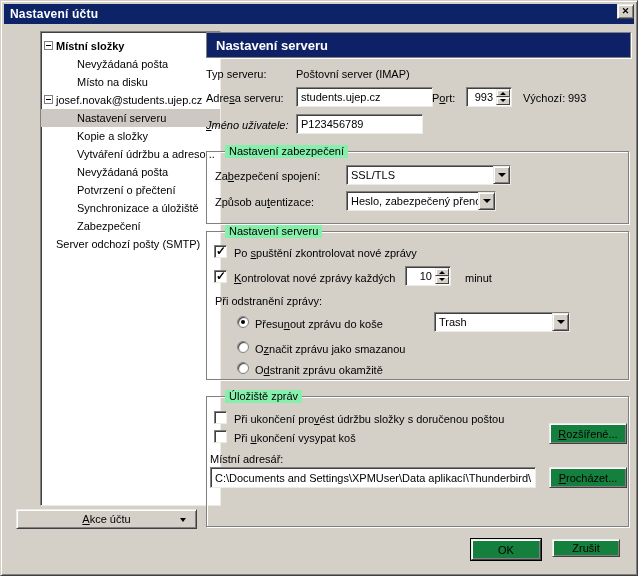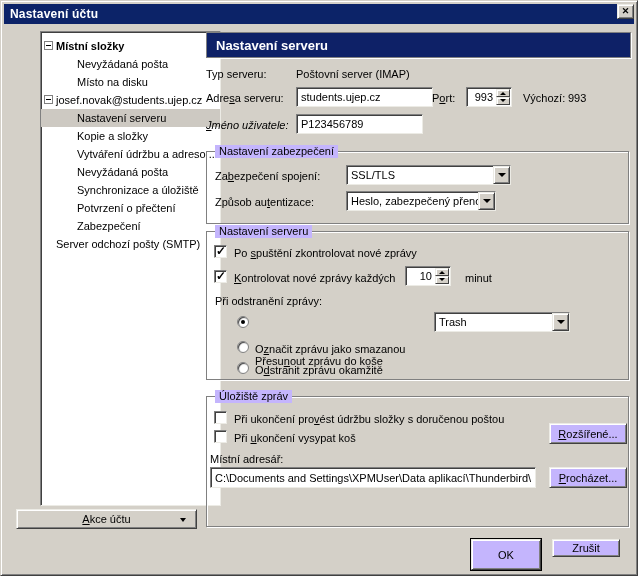--- a/index.html
+++ b/index.html
@@ -79,21 +79,21 @@
     border: 1px solid; border-color: #808080 #ecebe5 #ecebe5 #808080;
     box-shadow: inset 1px 1px 0 #404040;
     font-family: "Liberation Sans", sans-serif; font-size: 11px; padding: 0 4px; color: #000;
   }
 
   .group {
     position: absolute; border: 1px solid #808080;
     box-shadow: 1px 1px 0 #ffffff, inset 1px 1px 0 #ffffff;
   }
   .group-title {
-    position: absolute; top: -7px; left: 8px; background: #c4b5fd; padding: 0 4px;
+    position: absolute; top: -7px; left: 18px; background: #86efac; padding: 0 4px;
     line-height: 13px; white-space: nowrap;
   }
 
   .combo { position: absolute; height: 20px; display: flex; }
   .combo-text { flex: 1; padding: 3px 4px 0 4px; overflow: hidden; white-space: nowrap; }
   .combo-btn {
     width: 17px; background: #d4d0c8; border: 1px solid; border-color: #ecebe5 #404040 #404040 #ecebe5;
     box-shadow: inset 1px 1px 0 #fff, inset -1px -1px 0 #808080;
     display: flex; align-items: center; justify-content: center;
   }
@@ -126,21 +126,21 @@
   .radio {
     position: absolute; width: 12px; height: 12px; border-radius: 50%;
     background: #fff; border: 1px solid #808080; box-shadow: inset 1px 1px 1px #404040;
   }
   .radio.selected::after {
     content: ""; position: absolute; left: 3px; top: 3px; width: 4px; height: 4px;
     border-radius: 50%; background: #000;
   }
 
   .btn {
-    position: absolute; background: #c4b5fd; border: 1px solid; border-color: #ecebe5 #404040 #404040 #ecebe5;
+    position: absolute; background: #15803d; border: 1px solid; border-color: #ecebe5 #404040 #404040 #ecebe5;
     box-shadow: inset 1px 1px 0 #ffffff, inset -1px -1px 0 #808080;
     font-family: "Liberation Sans", sans-serif; font-size: 11px;
     display: flex; align-items: center; justify-content: center; cursor: default; white-space: nowrap;
   }
   .btn.default { box-shadow: 0 0 0 1px #000, inset 1px 1px 0 #ffffff, inset -1px -1px 0 #808080; }
 
   u { text-decoration: underline; }
 </style>
 </head>
 <body>
@@ -156,22 +156,22 @@
 
   <div class="tree sunken">
       <div class="tree-row bold"><span class="expander"></span><span class="tree-label">Místní složky</span></div>
       <div class="tree-row child"><span class="tree-label">Nevyžádaná pošta</span></div>
       <div class="tree-row child"><span class="tree-label">Místo na disku</span></div>
       <div class="tree-row"><span class="expander"></span><span class="tree-label">josef.novak@students.ujep.cz</span></div>
       <div class="tree-row child sel"><span class="tree-label">Nastavení serveru</span></div>
       <div class="tree-row child"><span class="tree-label">Kopie a složky</span></div>
       <div class="tree-row child"><span class="tree-label">Vytváření údržbu a adreso...</span></div>
       <div class="tree-row child"><span class="tree-label">Nevyžádaná pošta</span></div>
+      <div class="tree-row child"><span class="tree-label">Potvrzení o přečtení</span></div>
       <div class="tree-row child"><span class="tree-label">Synchronizace a úložiště</span></div>
-      <div class="tree-row child"><span class="tree-label">Potvrzení o přečtení</span></div>
       <div class="tree-row child"><span class="tree-label">Zabezpečení</span></div>
       <div class="tree-row"><span class="tree-label">Server odchozí pošty (SMTP)</span></div>
     </div>
 
   <div class="account-actions raised">
     <span><u>A</u>kce účtu</span>
     <span class="dd-arrow"></span>
   </div>
 
   <div class="panel">
@@ -238,21 +238,21 @@
           <div class="spin-btn">
               <span class="tri-down"></span>
             </div>
         </div>
       </div>
       <span class="lbl" style="left:258px; top:39px;">minut</span>
 
       <span class="lbl" style="left:8px; top:62px;">Při odstranění zprávy:</span>
 
       <span class="radio selected" style="left:30px; top:84px;"></span>
-      <span class="lbl" style="left:48px; top:85px;margin-top:37px;">Přesu<u>n</u>out zprávu do koše</span>
+      <span class="lbl" style="left:48px; top:85px;">Přesu<u>n</u>out zprávu do koše</span>
       <div class="combo sunken" style="left:203px; top:80px; width:136px;">
         <span class="combo-text">Trash</span>
         <span class="combo-btn">
             <span class="combo-arrow"></span>
           </span>
       </div>
 
       <span class="radio" style="left:30px; top:109px;"></span>
       <span class="lbl" style="left:48px; top:110px;">O<u>z</u>načit zprávu jako smazanou</span>
 
@@ -275,20 +275,20 @@
 
       <span class="lbl" style="left:3px; top:55px;">Místní adresář:</span>
       <input class="textbox" style="left: 3px; top: 70px; width: 326px; height: 21px;" value="C:\Documents and Settings\XPMUser\Data aplikací\Thunderbird\Pr">
       <div class="btn" style="left:342px; top:70px; width:78px; height:21px;">
         <span><u>P</u>rocházet...</span>
       </div>
     </div>
 
   </div>
 
-  <div class="btn default" style="left:470px; top:538px; width:70px; height:31px;">
+  <div class="btn default" style="left:470px; top:538px; width:70px; height:21px;">
     <span>OK</span>
   </div>
   <div class="btn" style="left:551px; top:538px; width:68px; height:18px;">
     <span>Zrušit</span>
   </div>
 
 </div>
 
 </body></html>

